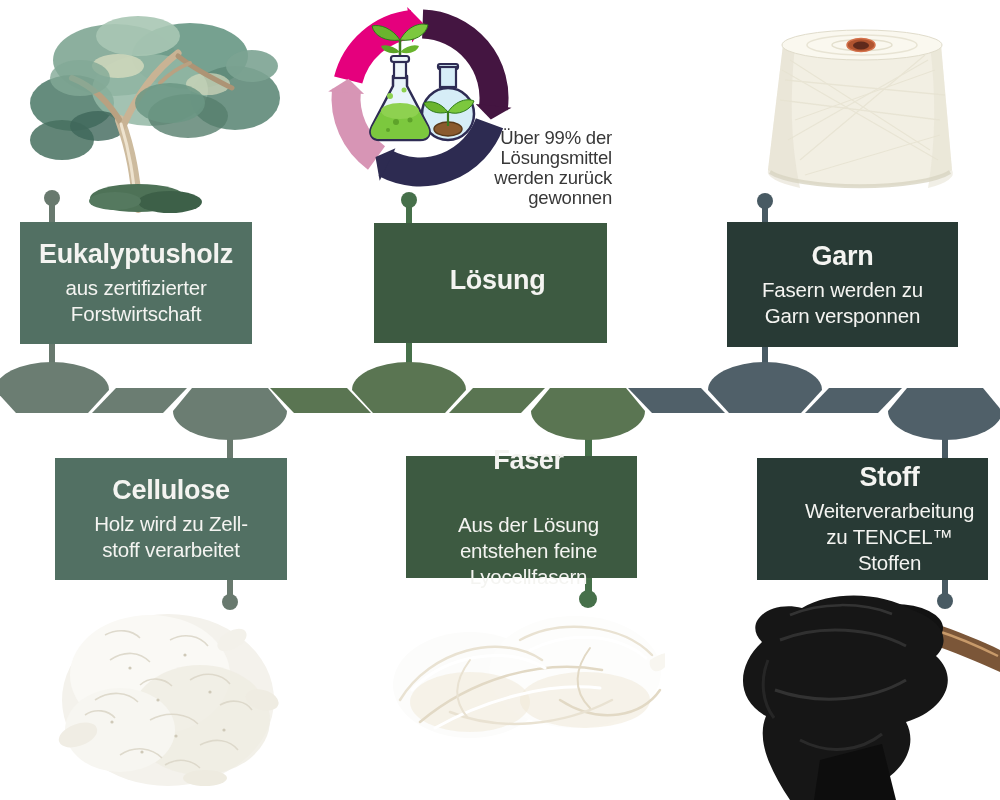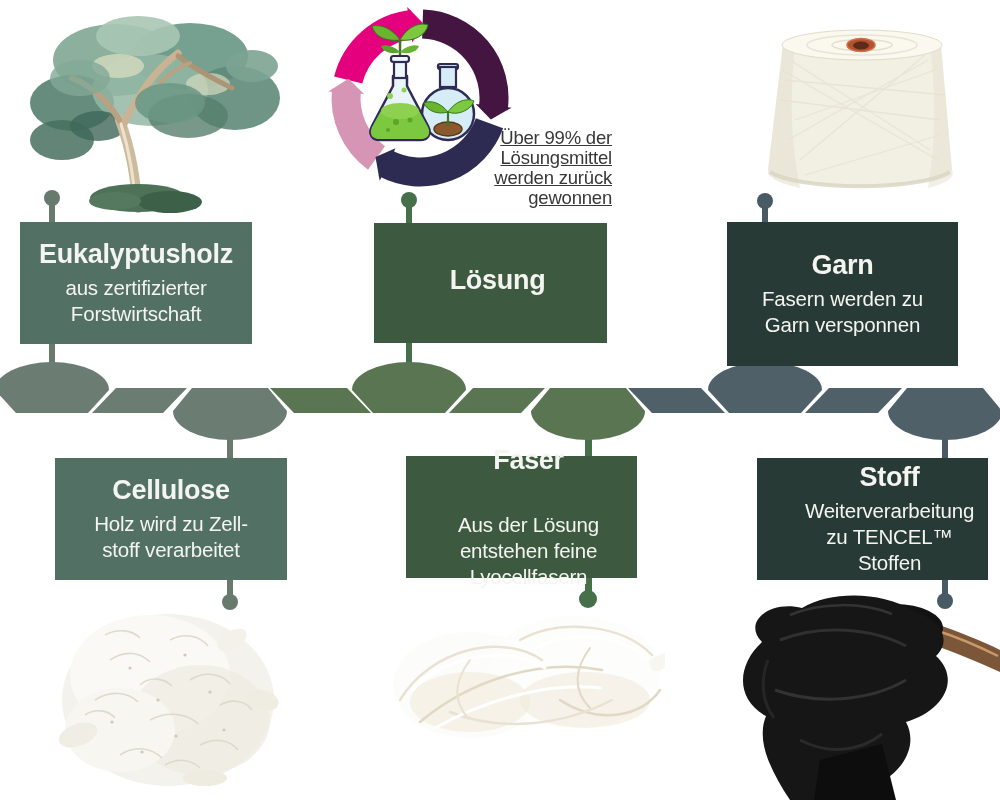--- a/index.html
+++ b/index.html
@@ -9,26 +9,26 @@
   .abs{position:absolute;}
   .box{position:absolute;display:flex;flex-direction:column;justify-content:center;align-items:center;
        text-align:center;color:var(--boxText);padding:4px 6px;box-sizing:border-box;}
   .box .title{font-weight:bold;font-size:27px;line-height:31px;letter-spacing:-0.3px;margin-bottom:5px;}
   .box .subtitle{font-size:20.5px;line-height:26px;letter-spacing:-0.2px;white-space:pre-line;}
   .box.sage{background:var(--boxSage);}
   .box.green{background:var(--boxGreen);padding-left:20px;}
   .box.dark{background:var(--boxDark);}
   .box1{left:20px;top:222px;width:232px;height:122px;}
   .box2{left:374px;top:223px;width:233px;height:120px;}
-  .box3{left:727px;top:222px;width:231px;height:144px;align-items:center;}
+  .box3{left:727px;top:222px;width:231px;height:125px;align-items:center;}
   .box4{left:55px;top:458px;width:232px;height:122px;}
   .box5{left:406px;top:456px;width:231px;height:122px;gap:31px;}
   .box6{left:757px;top:458px;width:231px;height:122px;padding-left:40px;}
   .annotation{position:absolute;left:440px;top:128px;width:172px;text-align:right;
-              color:var(--annotation);font-size:18.5px;line-height:20px;white-space:pre-line;letter-spacing:-0.2px;text-decoration:underline;}
+              color:var(--annotation);font-size:18.5px;line-height:20px;white-space:pre-line;letter-spacing:-0.2px;}
 </style>
 </head>
 <body>
 
 <div class="canvas">
 
   <svg class="layer" width="1000" height="800" viewBox="0 0 1000 800">
 
     <g>
       <rect x="49" y="196" width="6" height="30" style="fill:var(--stemSage)"></rect>

